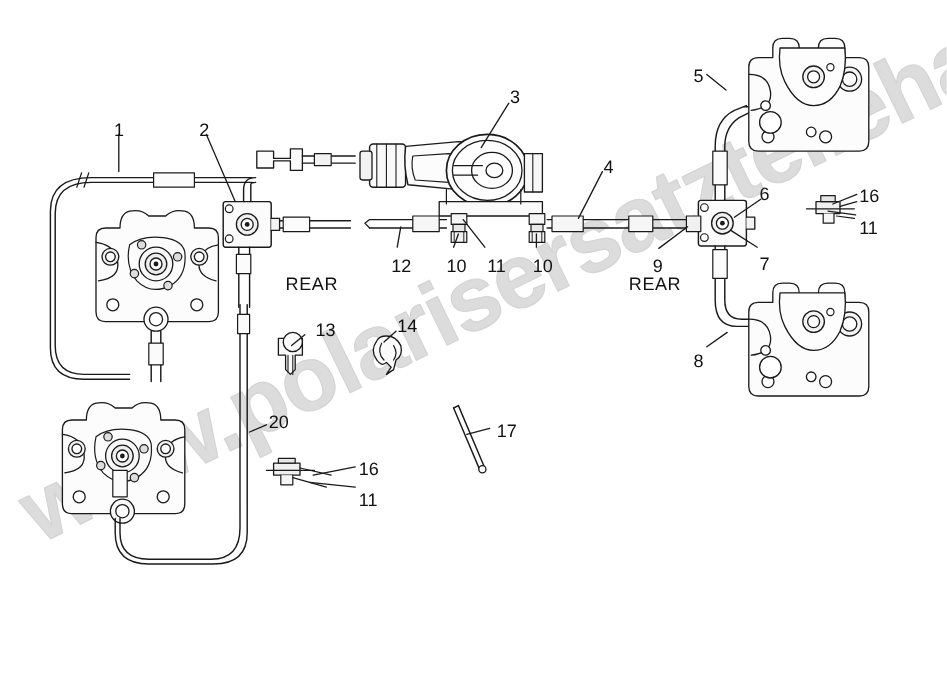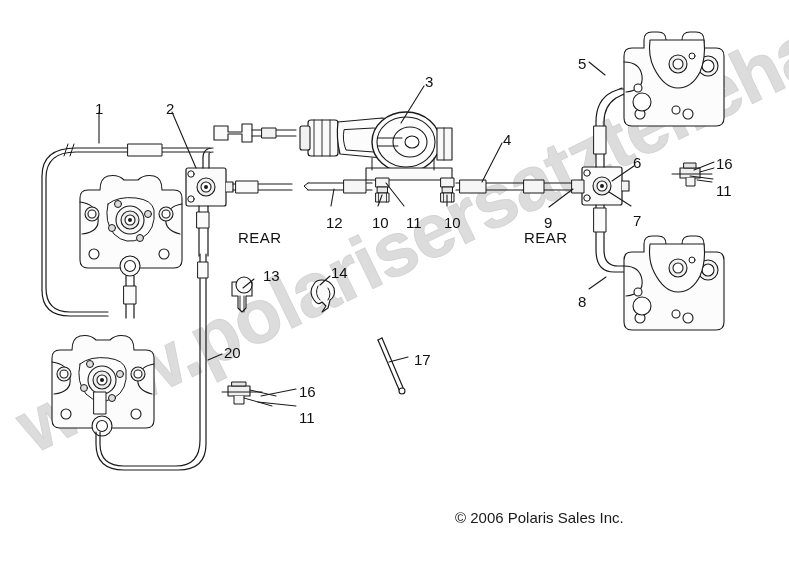--- a/index.html
+++ b/index.html
@@ -361,15 +361,14 @@
       <div class="callout" style="left: 414px; top: 352px;">17</div>
       <div class="callout" style="left: 716px; top: 156px;">16</div>
       <div class="callout" style="left: 716px; top: 183px;">11</div>
     </div>
 
   <div id="orientation-layer">
       <div class="orient-label" style="left: 238px; top: 229px;">REAR</div>
       <div class="orient-label" style="left: 524px; top: 229px;">REAR</div>
     </div>
 
-  <div id="copyright" style="left: 455px; top: 509px;">© 2006 Polaris Sales Inc.</div>
 
 </div>
 
 </body></html>

